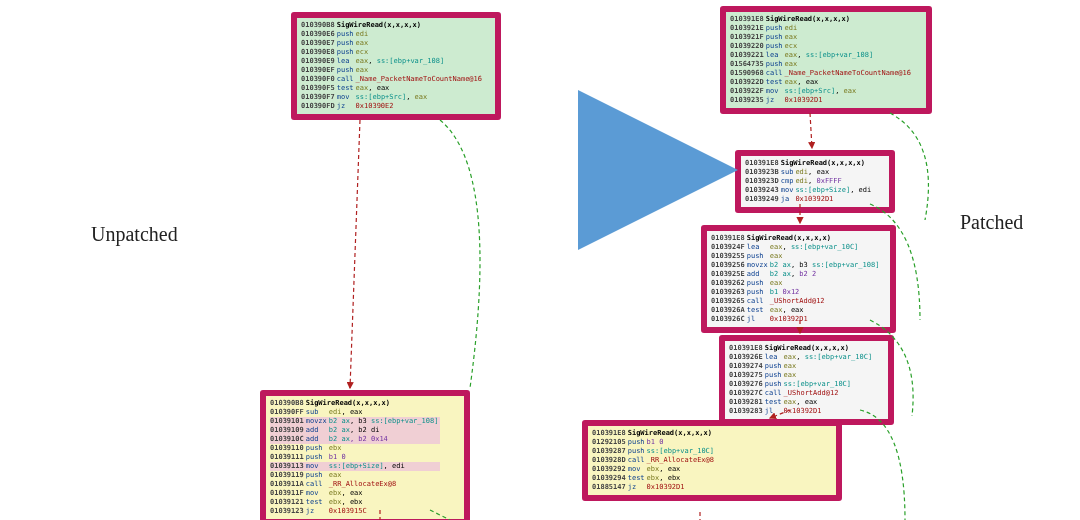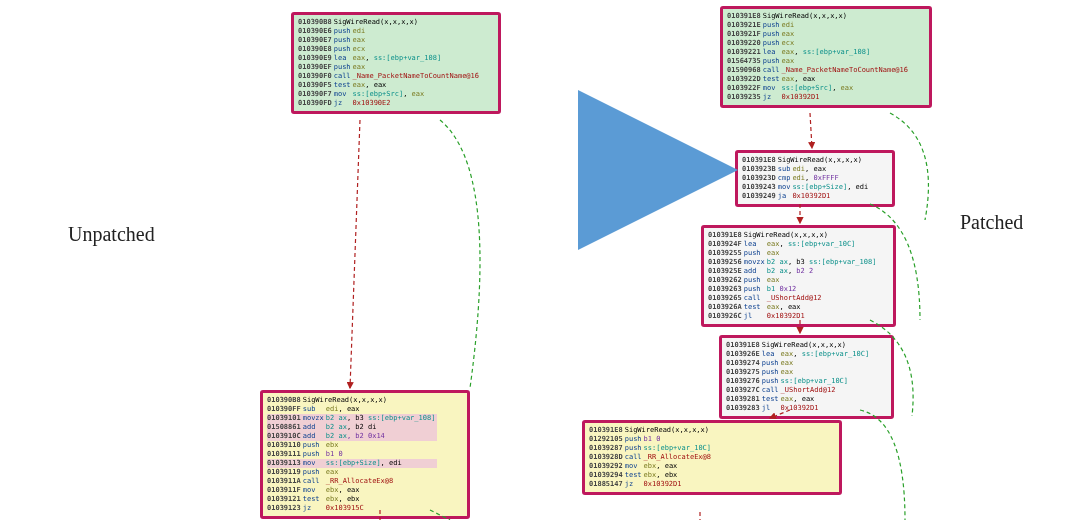--- a/index.html
+++ b/index.html
@@ -1,38 +1,38 @@
 <!DOCTYPE html>
 <html><head>
 <meta charset="utf-8">
 <style>
   * { margin:0; padding:0; box-sizing:border-box; }
   body { width:1080px; height:520px; background:#fff; font-family:"Segoe UI",Arial,sans-serif; position:relative; overflow:hidden; }
-  .box { position:absolute; border:3px solid #be185d; border-radius:3px; font-family:Consolas,monospace; font-size:7px; line-height:9px; padding:3px 4px; }
+  .box { position:absolute; border:6px solid #be185d; border-radius:3px; font-family:Consolas,monospace; font-size:7px; line-height:9px; padding:3px 4px; }
   .box.green  { background:#cdebd0; }
   .box.white  { background:#f5f5f5; }
   .box.yellow { background:#f9f5c0; }
   .box table { border-collapse:collapse; }
   .box td { padding:0 2px 0 0; white-space:nowrap; vertical-align:top; }
-  .hdr { font-weight:normal; color:#000;margin-top:37px; }
+  .hdr { font-weight:bold; color:#000;margin-top:37px; }
   .addr { color:#444; font-weight:bold; }
   .mnem { color:#0a3f8f; }
   .o-blk { color:#000; }
   .o-teal{ color:#0b908a; }
   .o-red { color:#a01010;text-align:center; }
   .o-olive{ color:#7a7a20; }
   .o-pur { color:#7030a0; }
   .side-label { position:absolute; font-size:20px; font-family:"Times New Roman",serif; color:#222; }
   svg.canvas { position:absolute; top:0; left:0; width:1080px; height:520px; pointer-events:none; }
   .hl-row { background:#f0cfd4; }
 </style>
 </head>
 <body>
 
-<div class="side-label" style="left:68px; top:223px;">Unpatched</div>
+<div class="side-label" style="left:91px; top:223px;">Unpatched</div>
 <div class="side-label" style="left:960px; top:211px; width:80px;">Patched</div>
 
 <div id="L1" class="box green" style="left:291px; top:12px;  width:210px;">
     <table>
       <tbody>
         <tr>
           <td class="addr">010390B8</td>
           <td class="hdr" colspan="3">SigWireRead(x,x,x,x)</td>
         </tr>
         <tr>
@@ -94,21 +94,21 @@
           <td class="addr">010390FF</td>
           <td class="mnem">sub</td>
           <td><span class="o-olive">edi</span><span class="o-blk">, eax</span></td>
         </tr>
         <tr class="hl-row">
           <td class="addr">01039101</td>
           <td class="mnem">movzx</td>
           <td><span class="o-teal">b2 ax</span><span class="o-blk">, b3 </span><span class="o-teal">ss:</span><span class="o-teal">[ebp+var_108]</span></td>
         </tr>
         <tr class="hl-row">
-          <td class="addr">01508861</td>
+          <td class="addr">01039109</td>
           <td class="mnem">add</td>
           <td><span class="o-teal">b2 ax</span><span class="o-blk">, b2 di</span></td>
         </tr>
         <tr class="hl-row">
           <td class="addr">0103910C</td>
           <td class="mnem">add</td>
           <td><span class="o-teal">b2 ax</span><span class="o-pur">, b2 0x14</span></td>
         </tr>
         <tr>
           <td class="addr">01039110</td>

